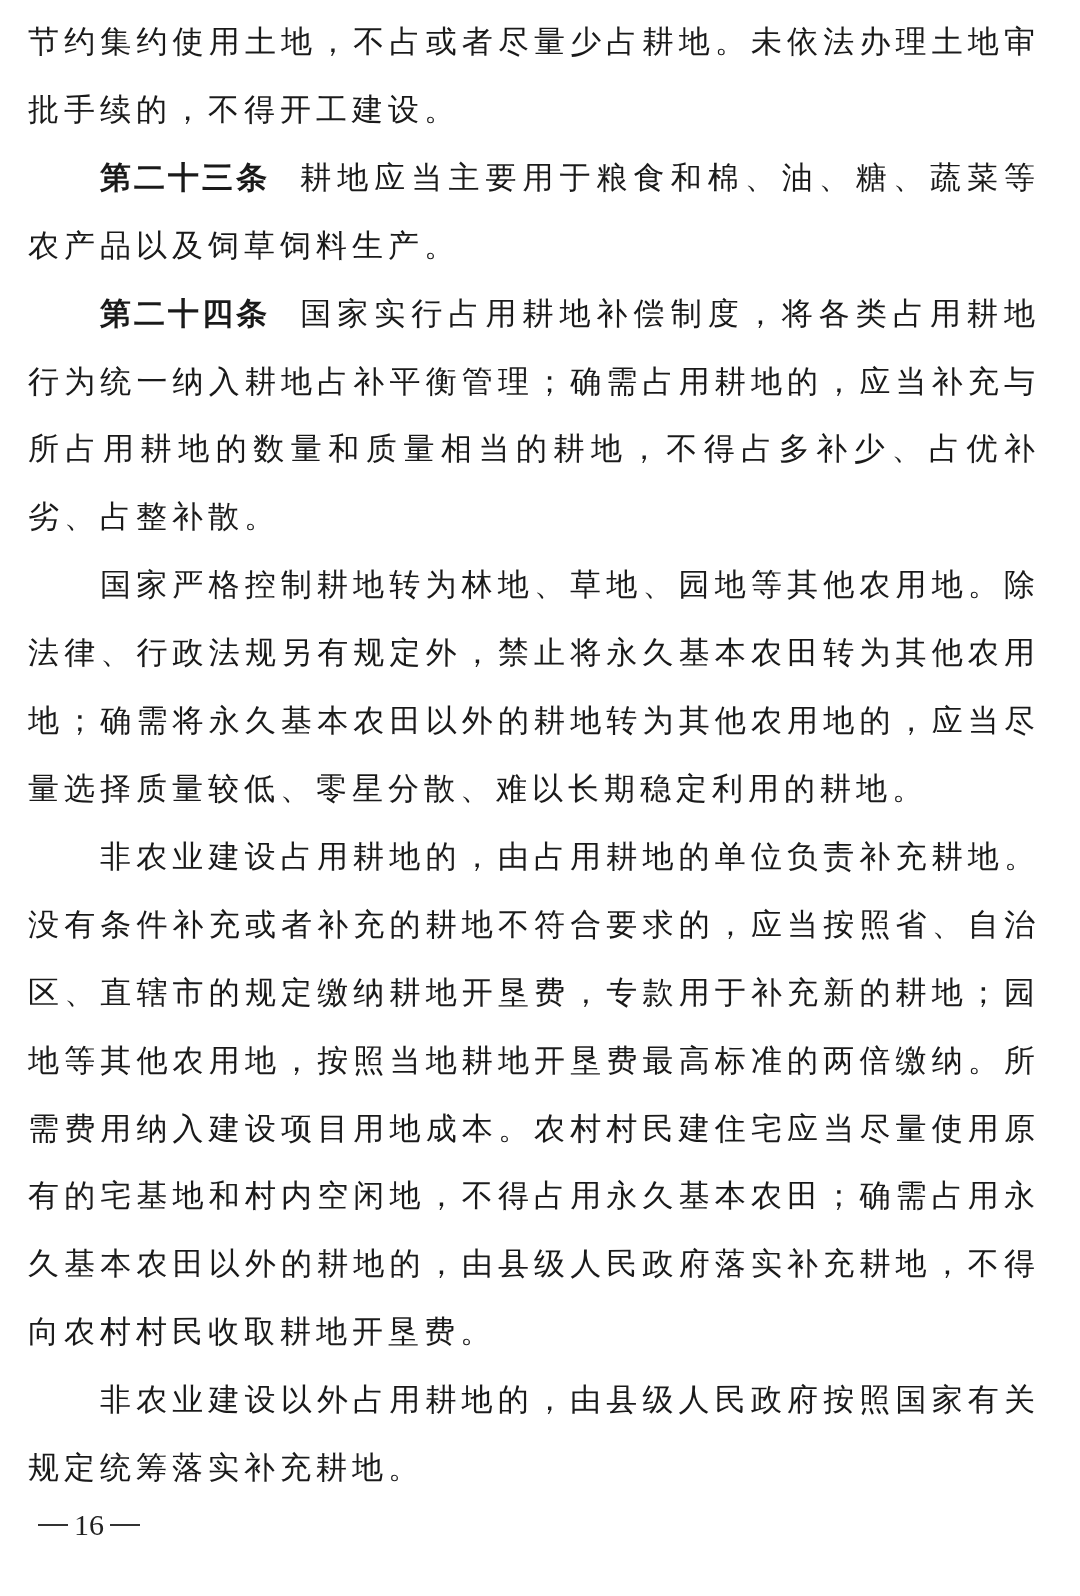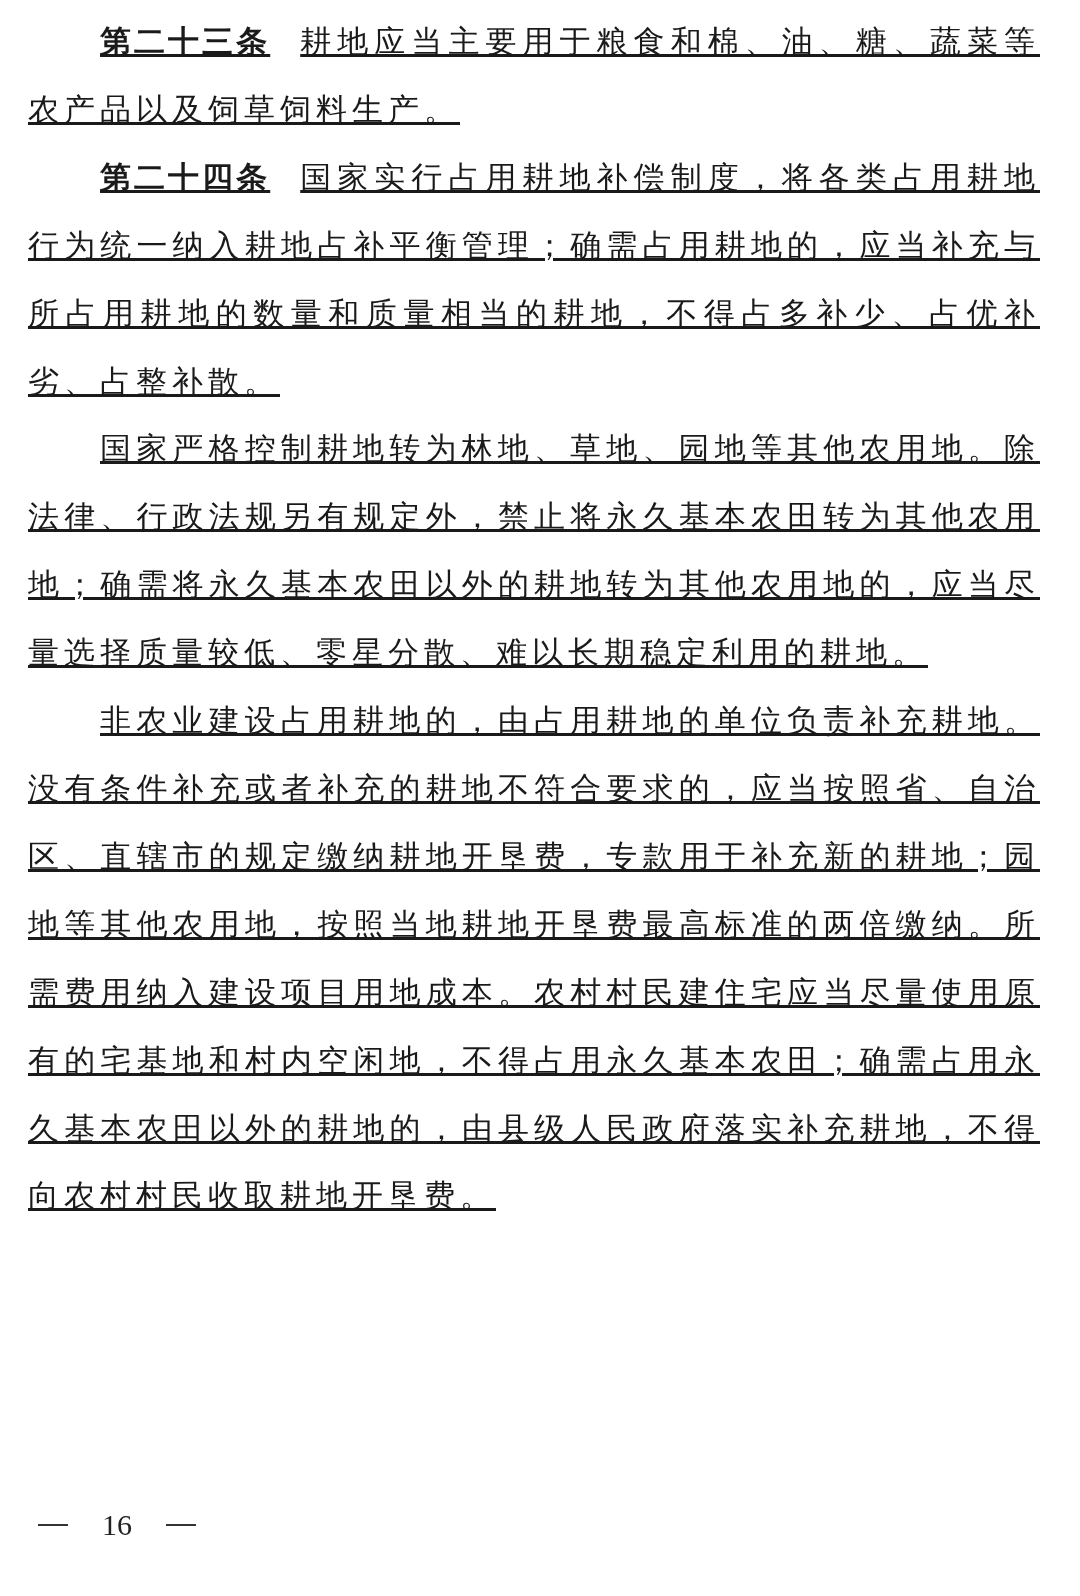--- a/index.html
+++ b/index.html
@@ -25,61 +25,66 @@
     margin: 0;
     font-size: 31px;
     line-height: 67.9px;
     letter-spacing: 5px;
     text-align: justify;
     text-align-last: left;
     word-break: break-all;
   }
   .para.indent {
     text-indent: 72px;
-    text-decoration: underline;
   }
   .article-no {
     font-family: "DejaVu Sans", "Liberation Sans", sans-serif;
     font-weight: bold;
     letter-spacing: 2px;
     margin-right: 30px;
   }
   .footer {
     position: absolute;
     left: 38px;
     top: 1508px;
     font-family: "Liberation Serif", "DejaVu Serif", serif;
     font-size: 30px;
     color: #222;
     display: flex;
     align-items: center;
-    gap: 34px;
+    gap: 6px;
   }
   .dash {
     display: inline-block;
     width: 30px;
     height: 2px;
     background: #333;
   }
 </style>
 </head>
 <body>
 
 <div class="page">
+  <p class="para">
+    <span>节约集约使用土地，不占或者尽量少占耕地。未依法办理土地审批手续的，不得开工建设。</span>
+  </p>
   <p class="para indent">
     <span class="article-no">第二十三条</span><span>耕地应当主要用于粮食和棉、油、糖、蔬菜等农产品以及饲草饲料生产。</span>
   </p>
   <p class="para indent">
     <span class="article-no">第二十四条</span><span>国家实行占用耕地补偿制度，将各类占用耕地行为统一纳入耕地占补平衡管理；确需占用耕地的，应当补充与所占用耕地的数量和质量相当的耕地，不得占多补少、占优补劣、占整补散。</span>
   </p>
   <p class="para indent">
     <span>国家严格控制耕地转为林地、草地、园地等其他农用地。除法律、行政法规另有规定外，禁止将永久基本农田转为其他农用地；确需将永久基本农田以外的耕地转为其他农用地的，应当尽量选择质量较低、零星分散、难以长期稳定利用的耕地。</span>
   </p>
   <p class="para indent">
     <span>非农业建设占用耕地的，由占用耕地的单位负责补充耕地。没有条件补充或者补充的耕地不符合要求的，应当按照省、自治区、直辖市的规定缴纳耕地开垦费，专款用于补充新的耕地；园地等其他农用地，按照当地耕地开垦费最高标准的两倍缴纳。所需费用纳入建设项目用地成本。农村村民建住宅应当尽量使用原有的宅基地和村内空闲地，不得占用永久基本农田；确需占用永久基本农田以外的耕地的，由县级人民政府落实补充耕地，不得向农村村民收取耕地开垦费。</span>
   </p>
+  <p class="para indent">
+    <span>非农业建设以外占用耕地的，由县级人民政府按照国家有关规定统筹落实补充耕地。</span>
+  </p>
 </div>
 
 <div class="footer">
   <span class="dash"></span>
   <span>16</span>
   <span class="dash"></span>
 </div>
 
 </body></html>

